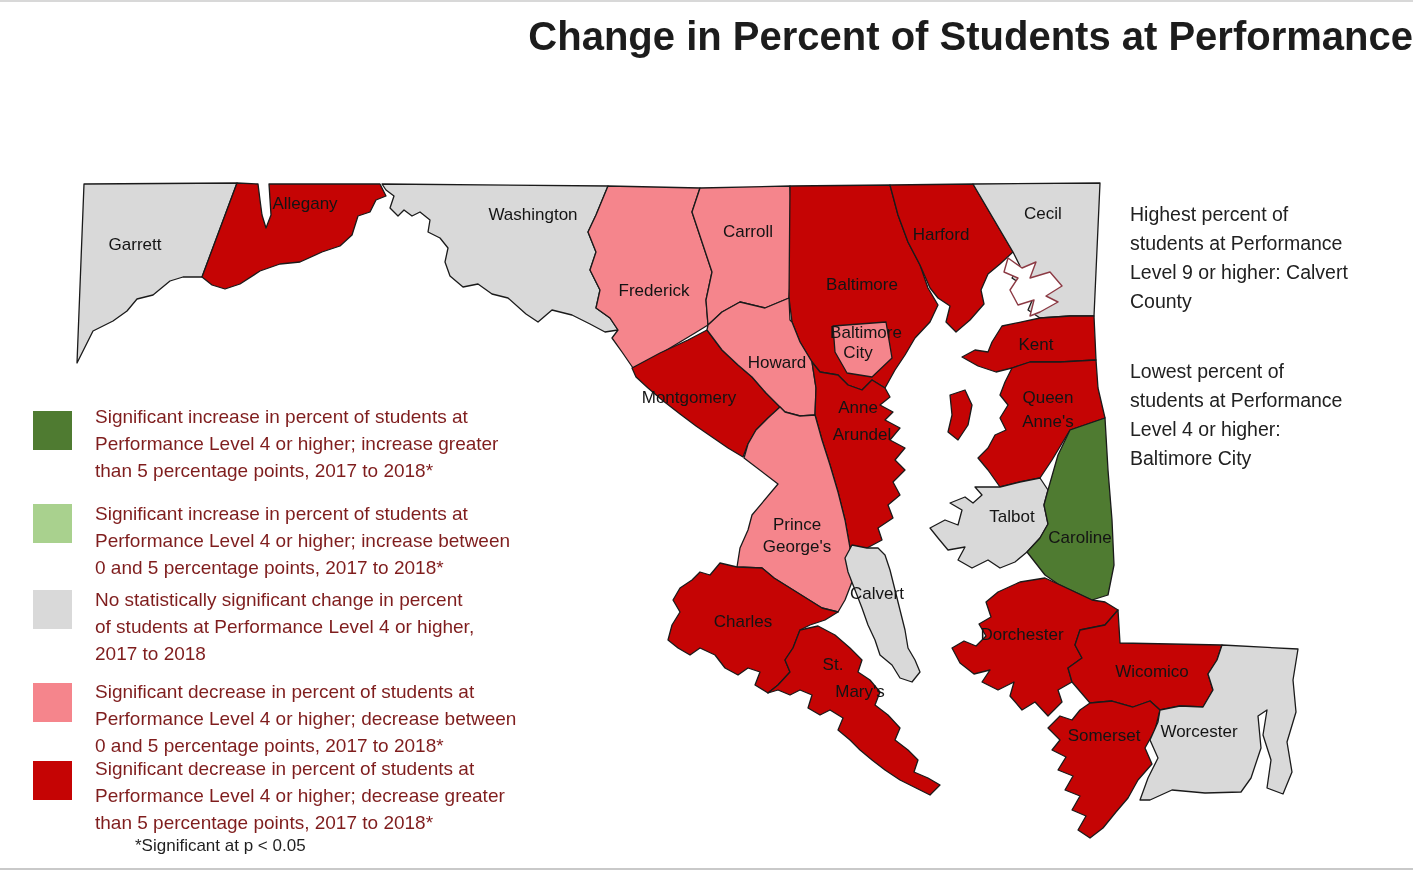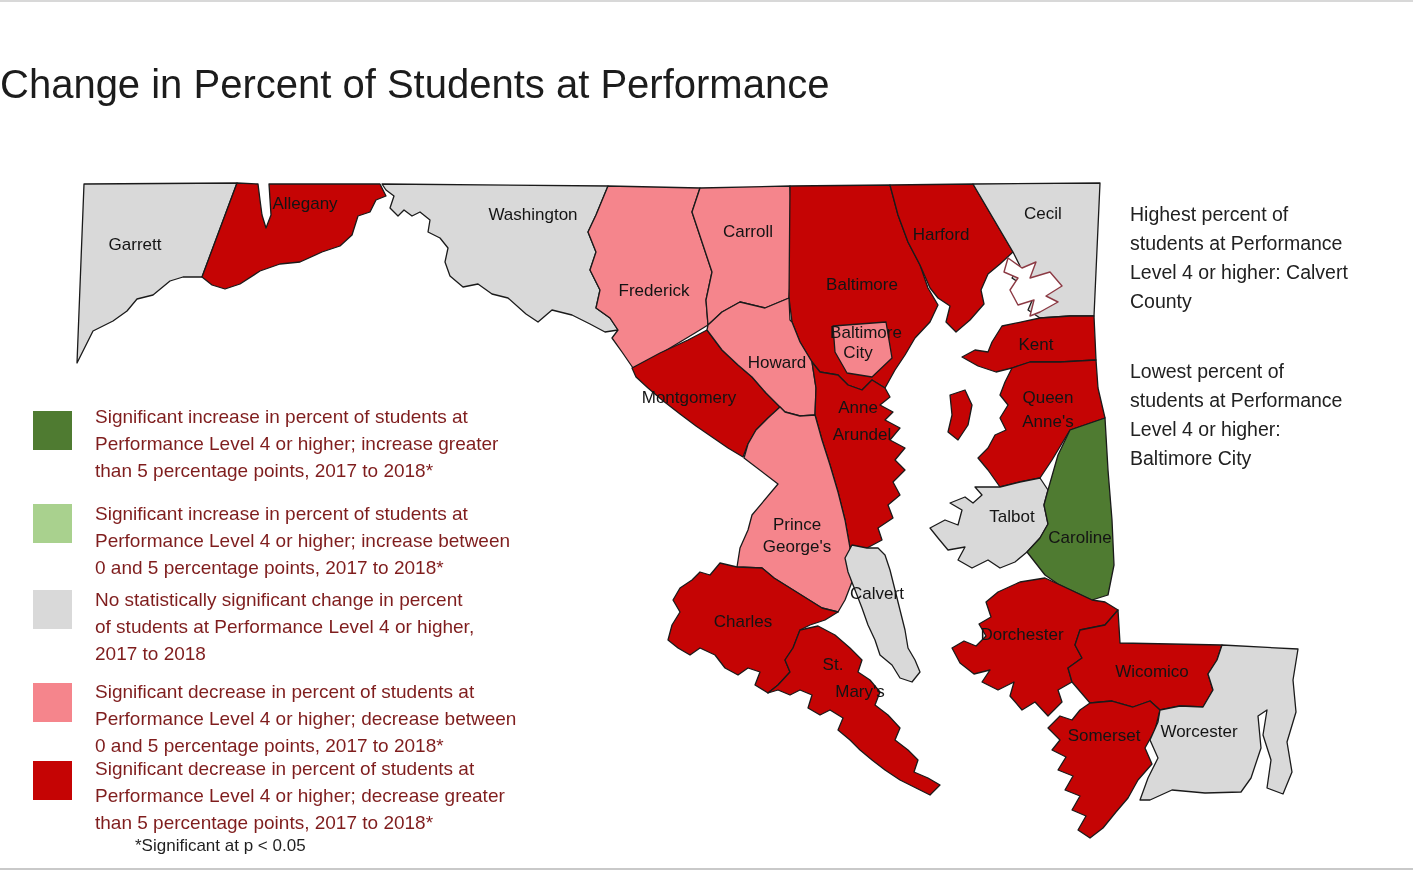--- a/index.html
+++ b/index.html
@@ -1,21 +1,21 @@
 <!DOCTYPE html>
 <html><head>
 <meta charset="utf-8">
 <style>
   html,body{margin:0;padding:0;background:#ffffff;}
   #page{position:relative;width:1413px;height:876px;background:#ffffff;overflow:hidden;
         font-family:"Liberation Sans",sans-serif;color:#1a1a1a;}
   .topline{position:absolute;left:0;top:0;width:100%;height:2px;background:#d8d8d8;}
   .bottomline{position:absolute;left:0;top:868px;width:100%;height:2px;background:#c9c9c9;}
-  .title{position:absolute;left:0;top:8px;width:100%;text-align:left;
-         font-weight:normal;font-size:40px;line-height:56px;color:#1c1c1c;letter-spacing:0px;margin-top:48px;}
+  .title{position:absolute;left:0;top:8px;width:100%;text-align:right;
+         font-weight:bold;font-size:40px;line-height:56px;color:#1c1c1c;letter-spacing:0px;}
   svg.map{position:absolute;left:0;top:0;}
   svg .county{stroke:#1a1a1a;stroke-width:1.3;stroke-linejoin:round;}
   svg .sliver{fill:#ffffff;stroke:#8c3a44;stroke-width:1.4;stroke-linejoin:round;}
   svg text{font-family:"Liberation Sans",sans-serif;font-size:17px;fill:#141414;text-anchor:middle;}
   .legend-item{position:absolute;left:33px;width:600px;}
   .swatch{position:absolute;left:0;top:8px;width:39px;height:39px;}
   .legend-text{position:absolute;left:62px;top:0;width:490px;font-size:19px;line-height:27px;
                white-space:pre-line;color:#7f1d1d;}
   .footnote{position:absolute;left:95px;top:836px;font-size:17px;color:#1f1f1f;margin-left:40px;}
   .annotation{position:absolute;left:1130px;width:258px;font-size:19.5px;line-height:29px;
@@ -120,21 +120,21 @@
   <div class="legend-item" style="top:755px;">
     <div class="swatch" style="top: 6px; background: rgb(197, 4, 4);"></div>
     <div class="legend-text">Significant decrease in percent of students at
 Performance Level 4 or higher; decrease greater
 than 5 percentage points, 2017 to 2018*</div>
   </div>
   <div class="footnote">*Significant at p &lt; 0.05</div>
 
   <div class="annotation ann-highest">Highest percent of
 students at Performance
-Level 4 or higher: Calvert
+Level 9 or higher: Calvert
 County</div>
   <div class="annotation ann-lowest">Lowest percent of
 students at Performance
 Level 4 or higher:
 Baltimore City</div>
 
   <div class="bottomline"></div>
 </div>
 
 </body></html>

